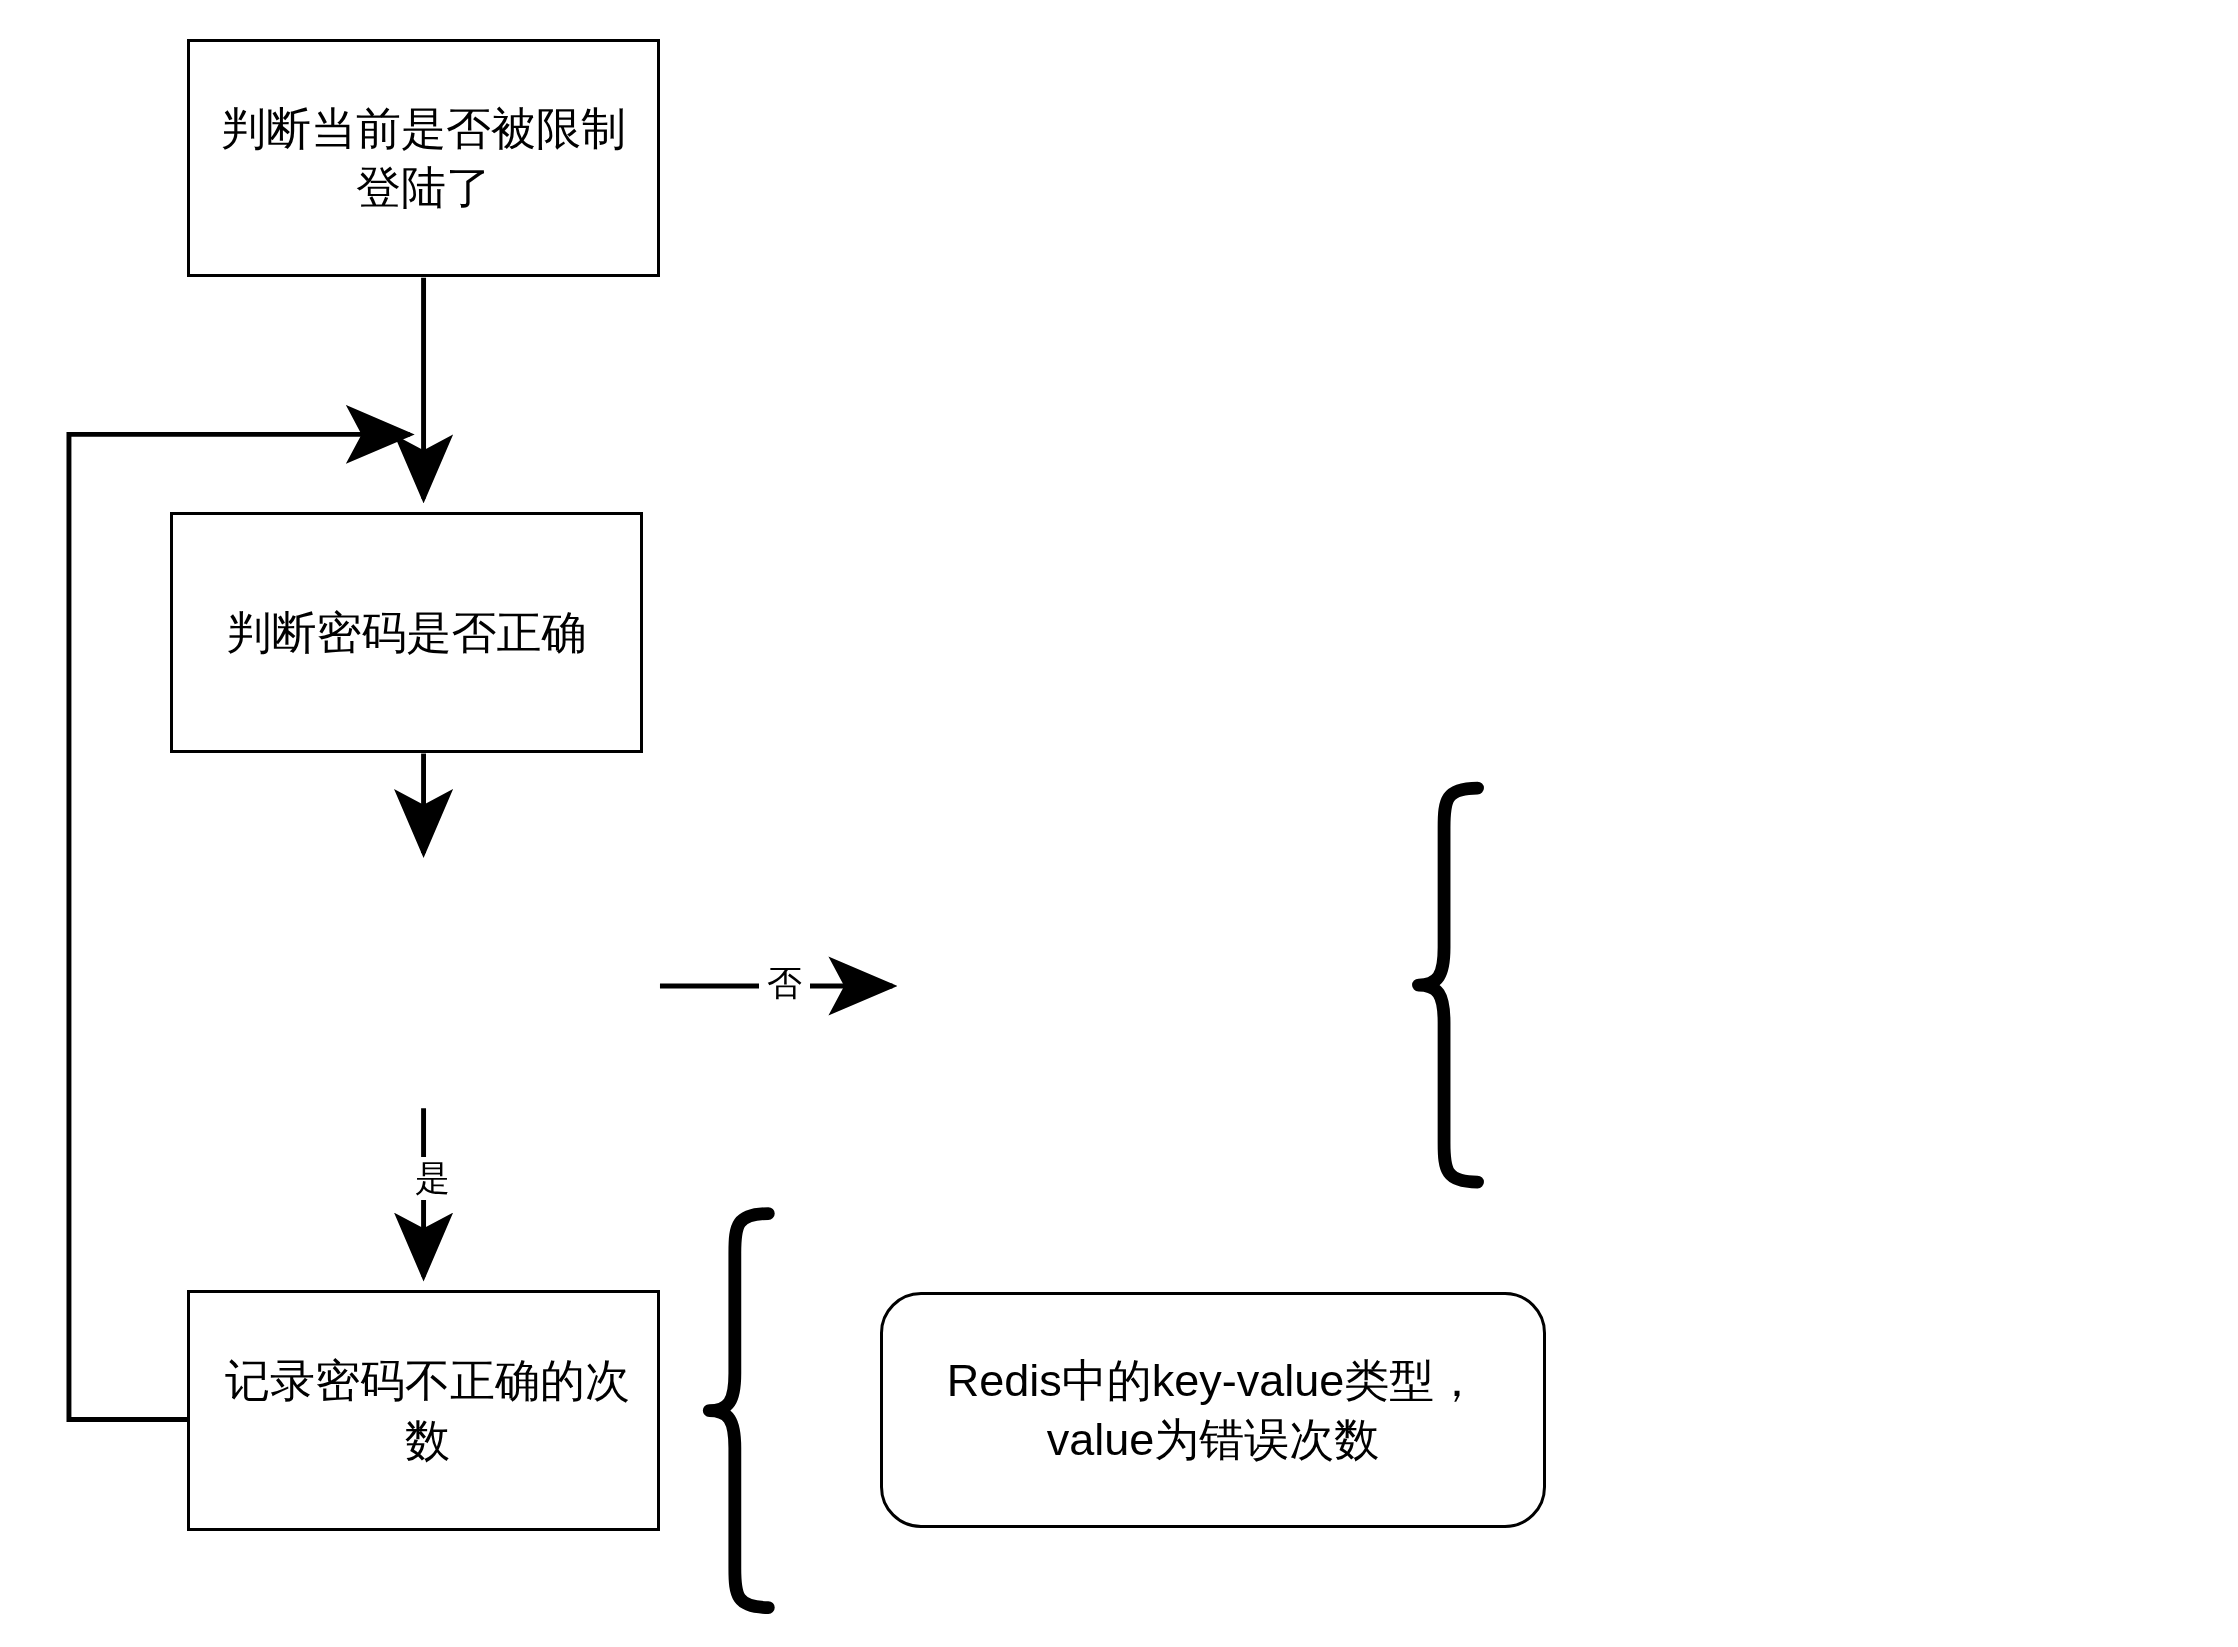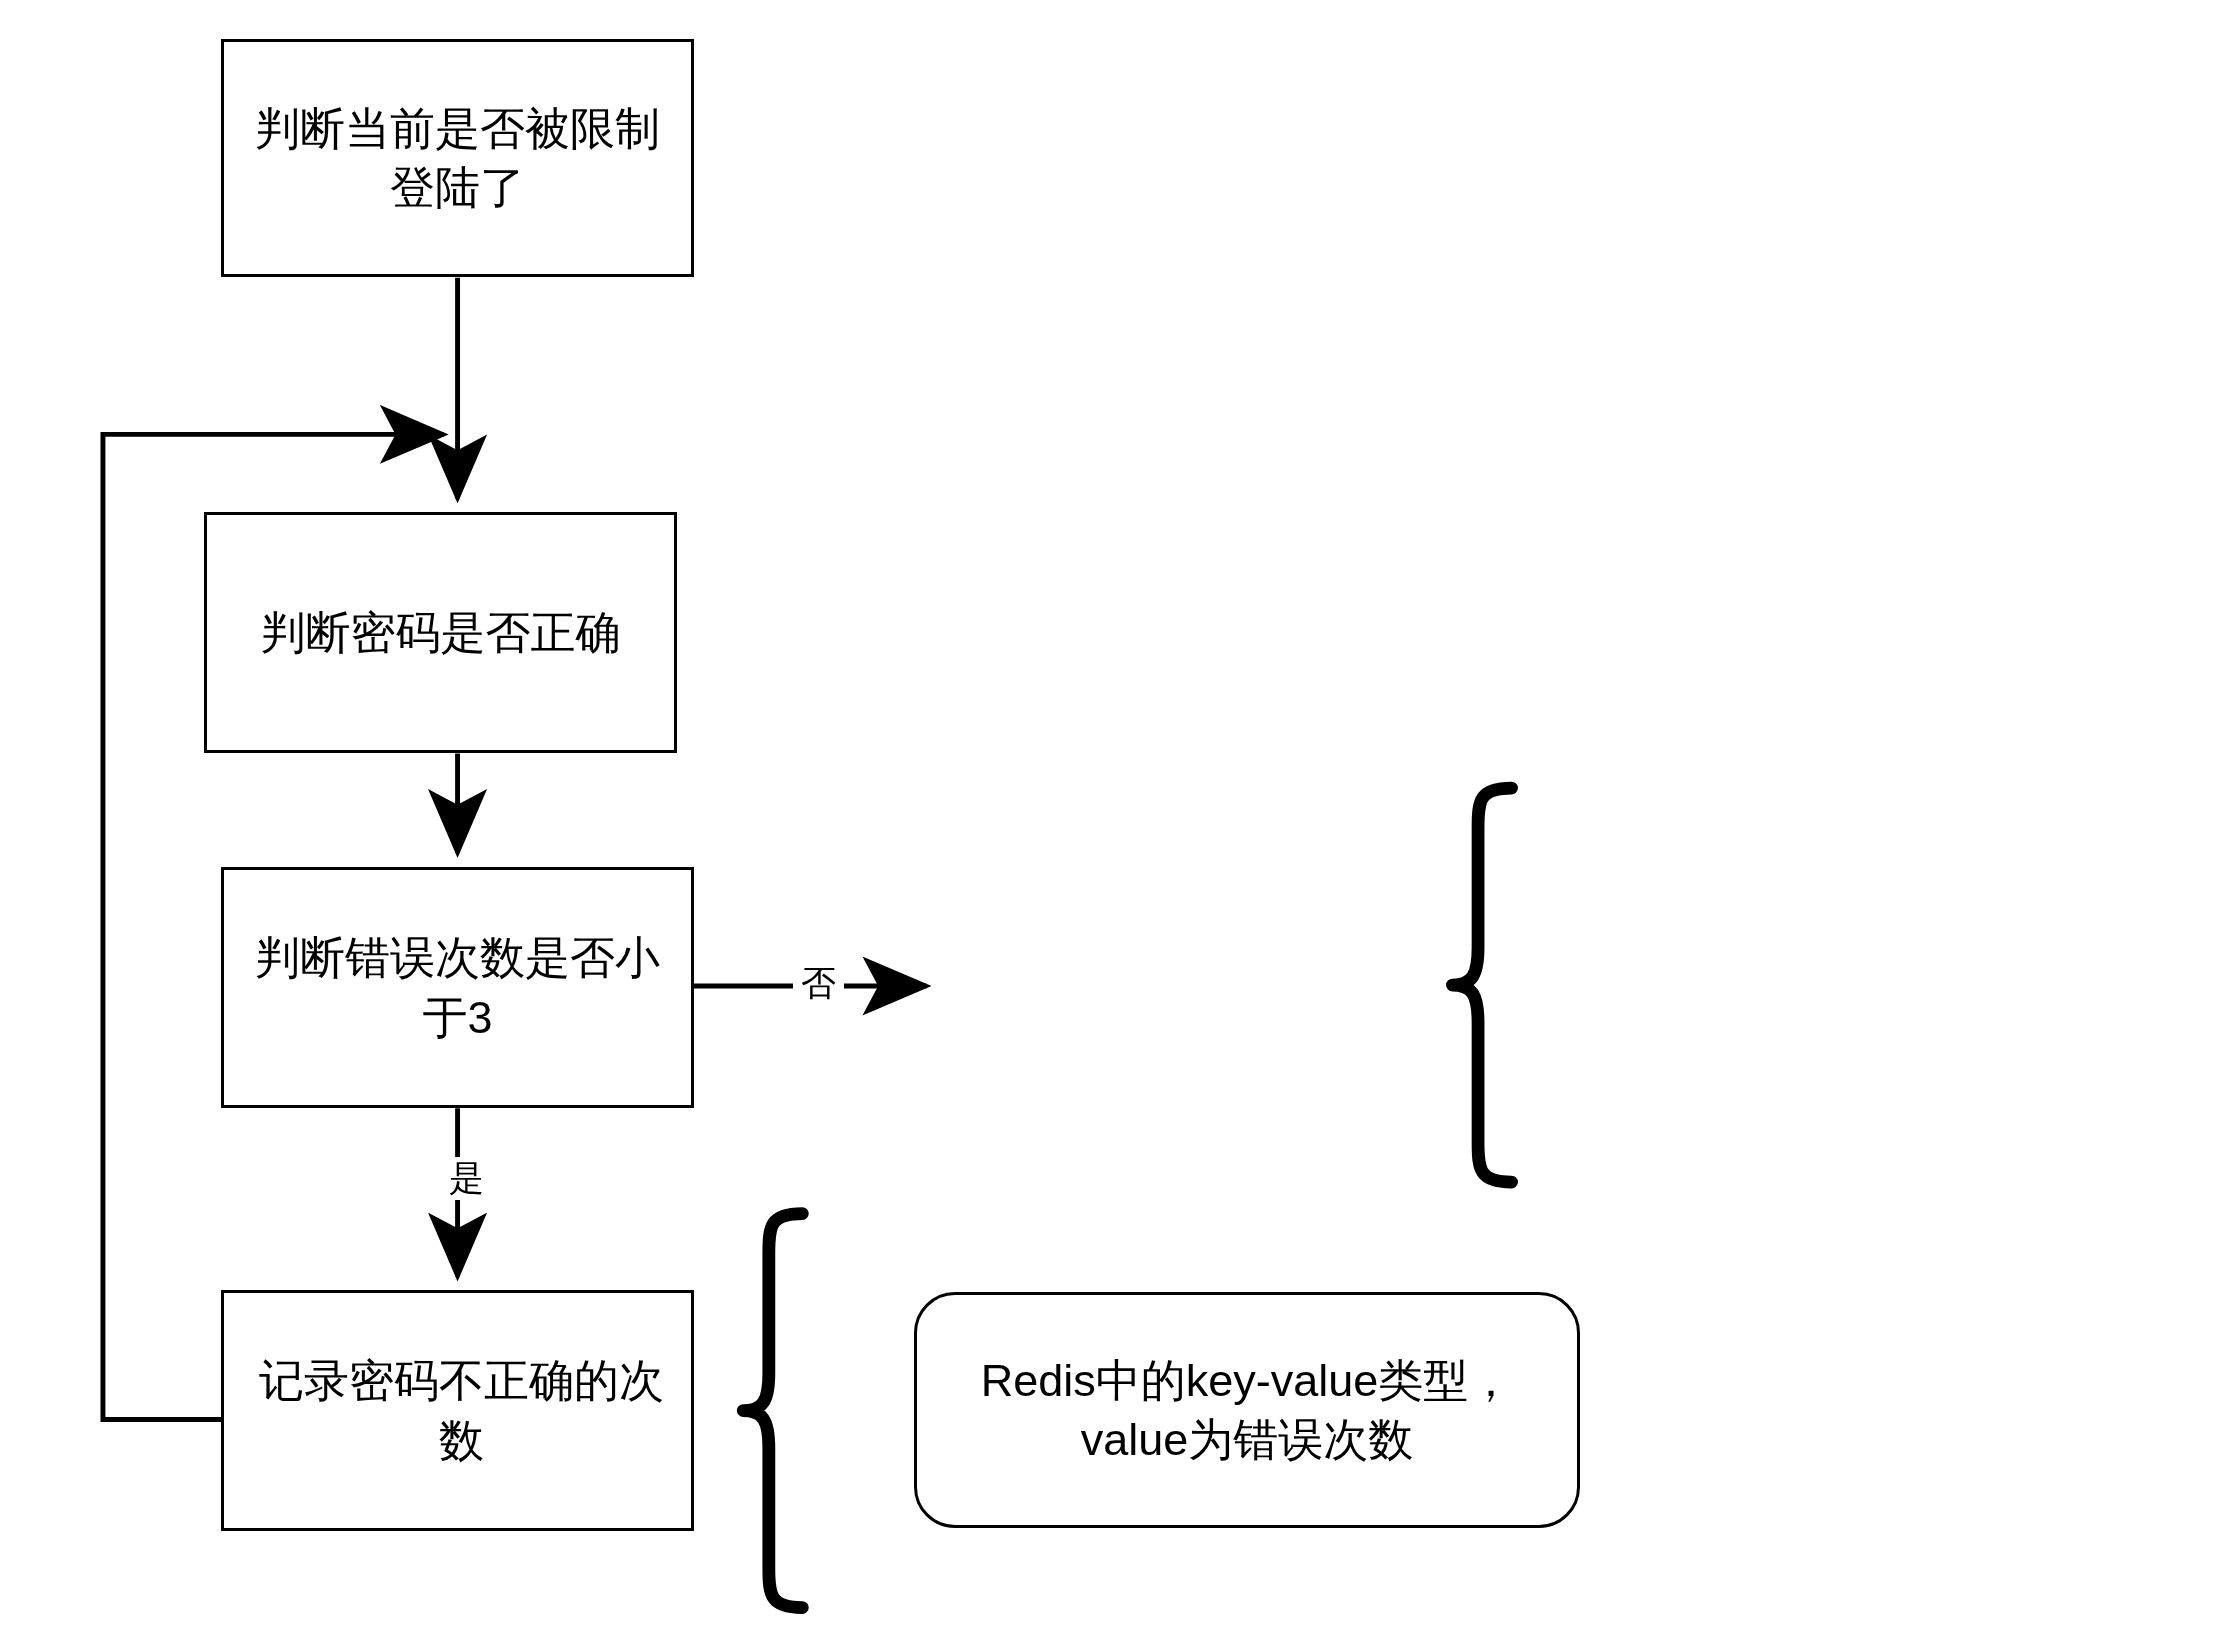--- a/index.html
+++ b/index.html
@@ -9,21 +9,20 @@
   }
   body {
     font-family: "Liberation Sans", "DejaVu Sans", sans-serif;
   }
   #canvas {
     position: relative;
     width: 1845px;
     height: 1647px;
     background: #ffffff;
     overflow: hidden;
-    margin-left: 34px;
   }
   #canvas svg.layer {
     position: absolute;
     left: 0;
     top: 0;
     width: 2238px;
     height: 1647px;
     pointer-events: none;
   }
   .node {
@@ -115,24 +114,20 @@
 
   <div class="node process-box" style="left:187px; top:39px; width:473px; height:238px;">
     <span class="node-label">判断当前是否被限制
 登陆了</span>
   </div>
 
   <div class="node process-box" style="left:170px; top:512px; width:473px; height:241px;">
     <span class="node-label">判断密码是否正确</span>
   </div>
 
-  <div class="node process-box" style="left:187px; top:867px; width:473px; height:241px;">
-    <span class="node-label">判断错误次数是否小
-于3</span>
-  </div>
 
   <div class="node process-box" style="left:187px; top:1290px; width:473px; height:241px;padding-left:8px;">
     <span class="node-label">记录密码不正确的次
 数</span>
   </div>
 
 
 
   <div class="node note-box" style="left:880px; top:1292px; width:666px; height:236px;">
     <span class="node-label">Redis中的key-value类型，

